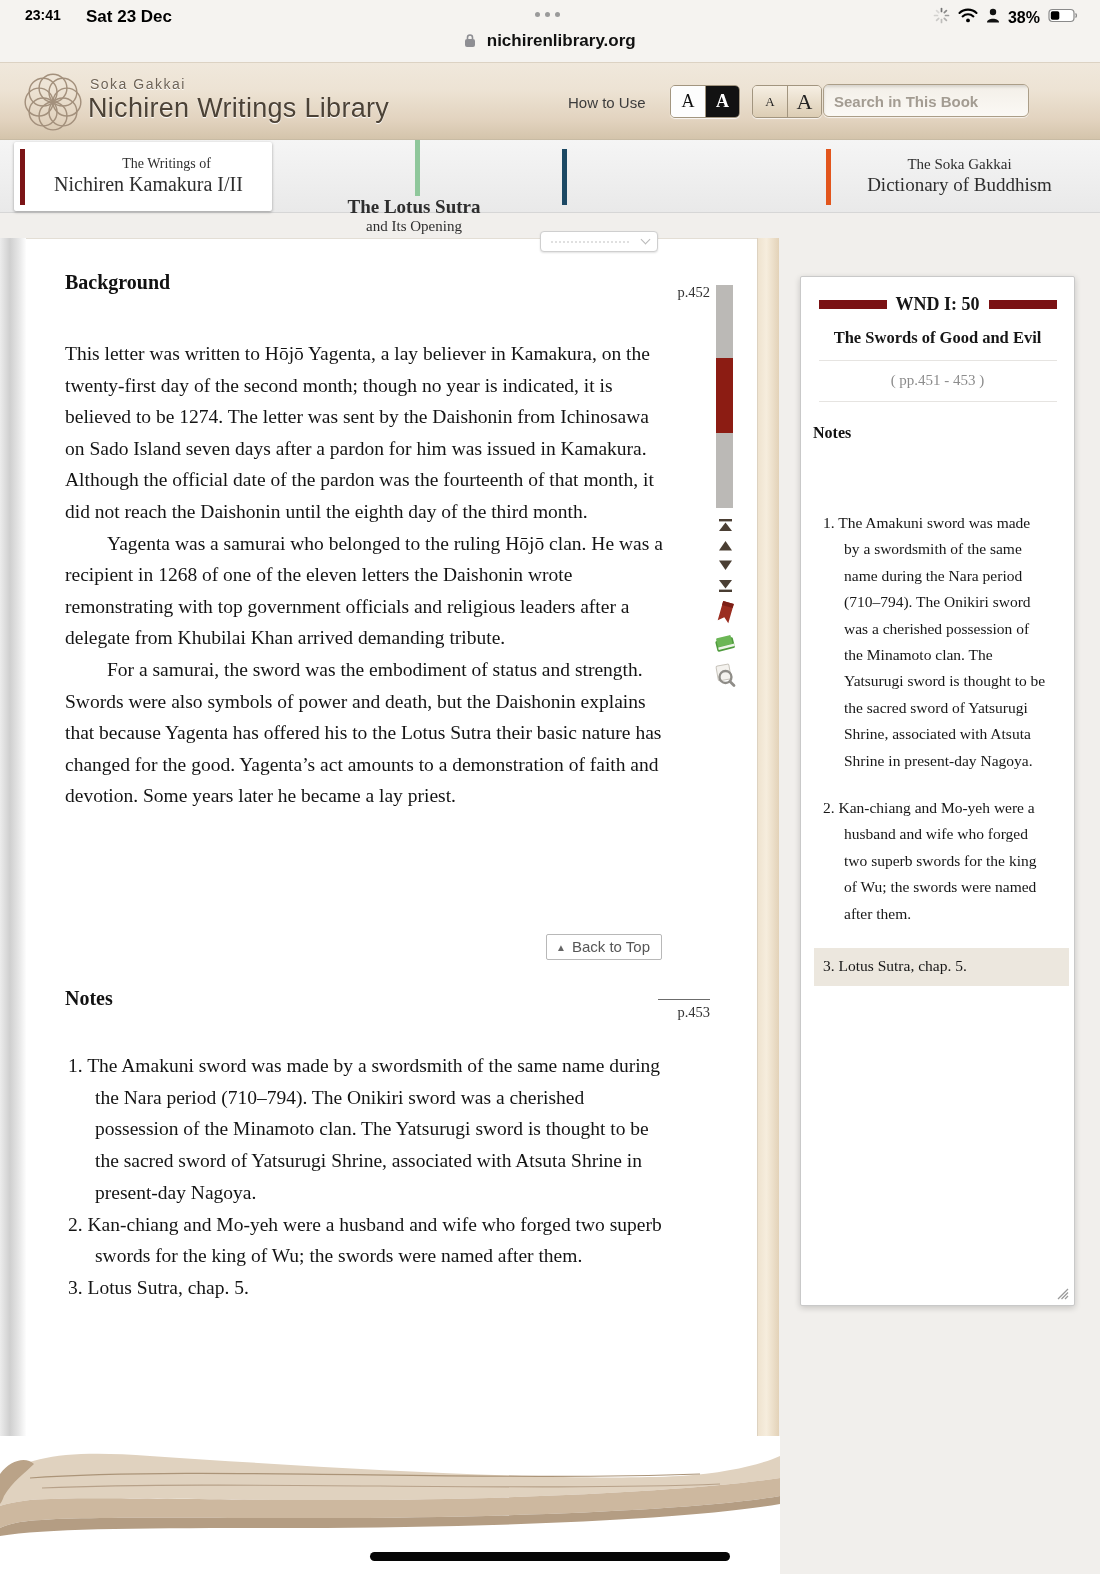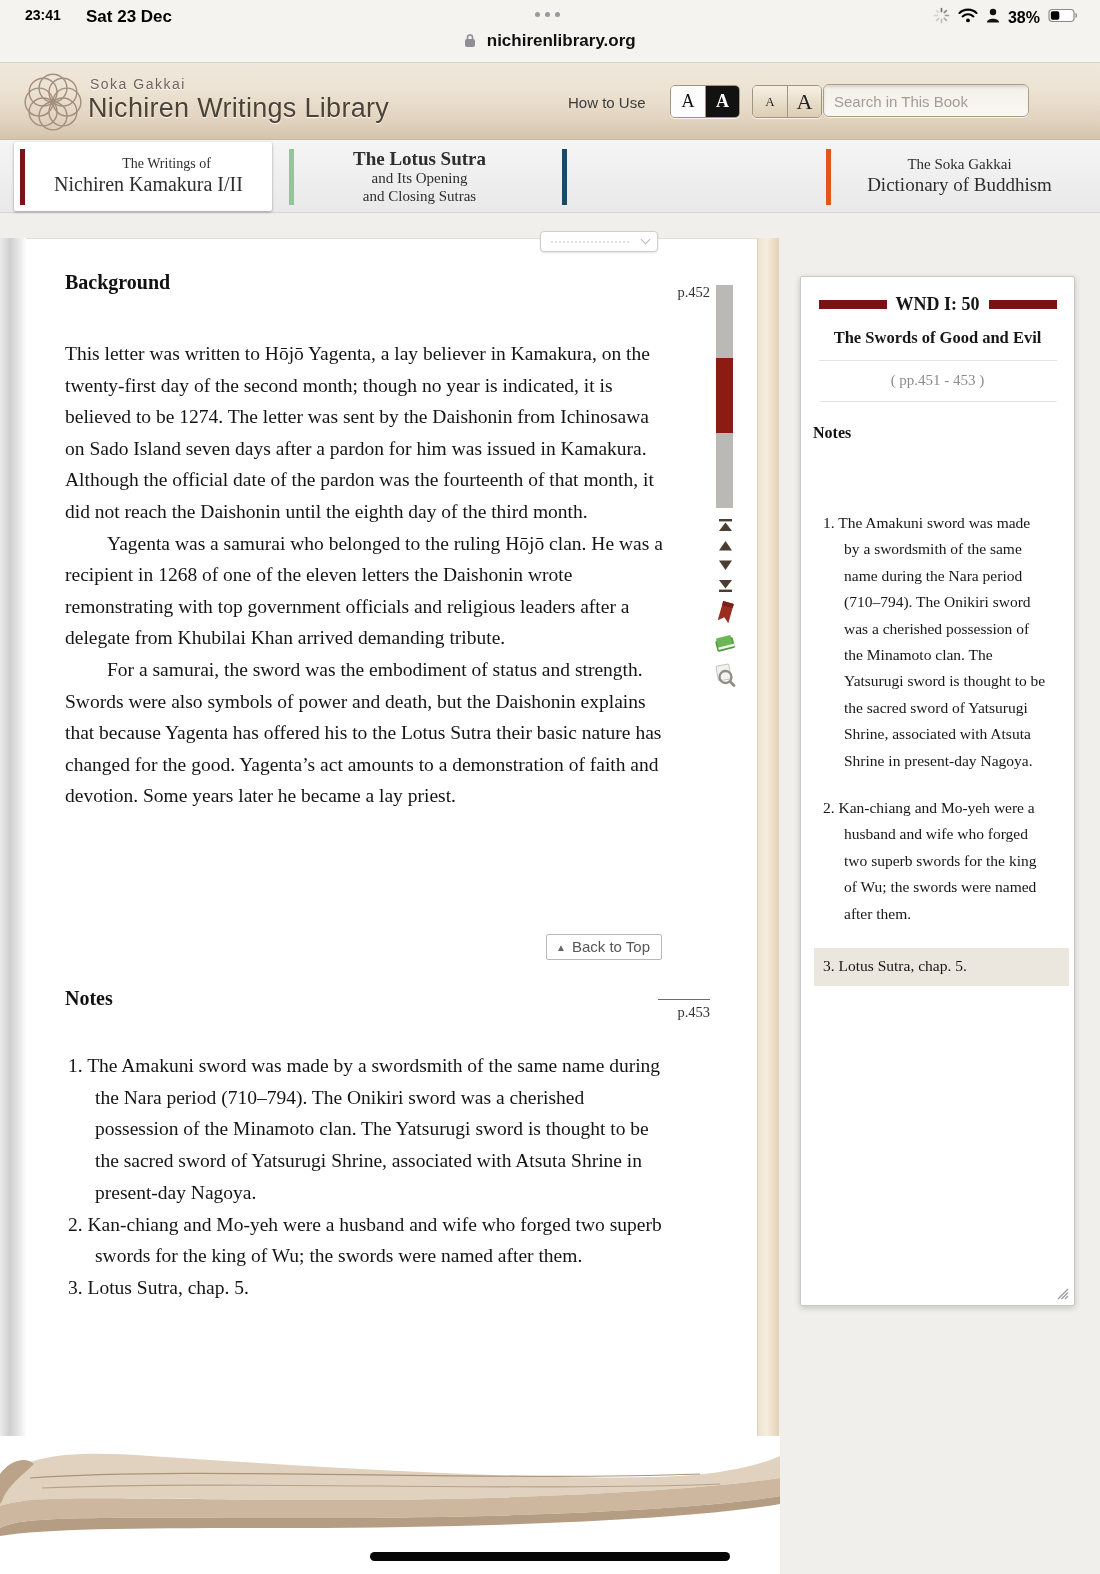--- a/index.html
+++ b/index.html
@@ -34,33 +34,33 @@
   .fbtn{width:34px;height:31px;display:flex;align-items:center;justify-content:center;
     font-family:"Liberation Serif",serif;background:linear-gradient(180deg,#f6efe3,#dccdb4);cursor:pointer;}
   .fbtn + .fbtn{border-left:1px solid #a2957f;}
   .fbtn.light{background:#fdfdfd;color:#111;font-size:18px;}
   .fbtn.dark{background:#121212;color:#fff;font-size:18px;font-weight:bold;}
   .fbtn.small{font-size:13px;color:#222;}
   .fbtn.large{font-size:22px;color:#222;}
   #searchbox{position:absolute;left:823px;top:21px;width:206px;height:33px;display:flex;
     border:1px solid #ab9e88;border-radius:6px;overflow:hidden;box-shadow:0 1px 1px rgba(255,255,255,.7);}
   #searchbox input{flex:1;border:0;outline:none;padding:16px 10px;font-size:15px;color:#444;
-    background:linear-gradient(180deg,#f3efe8,#fbf9f5);box-shadow:inset 0 2px 3px rgba(0,0,0,.12);}
+    background:linear-gradient(180deg,#f3efe8,#fbf9f5);box-shadow:inset 0 2px 3px rgba(0,0,0,.12);font-weight:bold;}
   #searchbox input::placeholder{color:#a39c92;}
 
   
   #tabbar{position:absolute;top:140px;left:0;width:1100px;height:73px;
     background:linear-gradient(180deg,#f5f5f5,#e9e9e9);border-bottom:1px solid #d6d6d6;}
   .tab{position:absolute;top:140px;height:73px;display:flex;align-items:center;cursor:pointer;}
   .tab .bar{width:5px;height:56px;margin-left:6px;flex:none;}
   .tab .txt{flex:1;text-align:center;font-family:"Liberation Serif",serif;color:#2e2e2e;line-height:1.18;}
   .tab.active{top:142px;height:69px;background:#fff;border-radius:2px;
     box-shadow:0 1px 3px rgba(0,0,0,.35);}
   #tab1{left:14px;width:258px;}
-  #tab2{left:283px;width:262px;}
+  #tab2{left:283px;width:262px;flex-direction:column;}
   #tab3{left:556px;width:262px;}
   #tab4{left:820px;width:268px;}
   #tab1 .l1{font-size:14px;padding-left:36px;} #tab1 .l2{font-size:20px;}
   #tab2 .l1{font-size:19px;font-weight:bold;} #tab2 .l2,#tab2 .l3{font-size:15px;}
   #tab3 .l1{font-size:14px;} #tab3 .l2,#tab3 .l3{font-size:19px;}
   #tab4 .l1{font-size:15px;} #tab4 .l2{font-size:19px;}
 
   
   #page-left-edge{position:absolute;left:0;top:238px;width:26px;height:1222px;
     background:linear-gradient(90deg,#ececec 0%,#cfcfcf 38%,#e6e6e6 72%,#fdfdfd 100%);}

